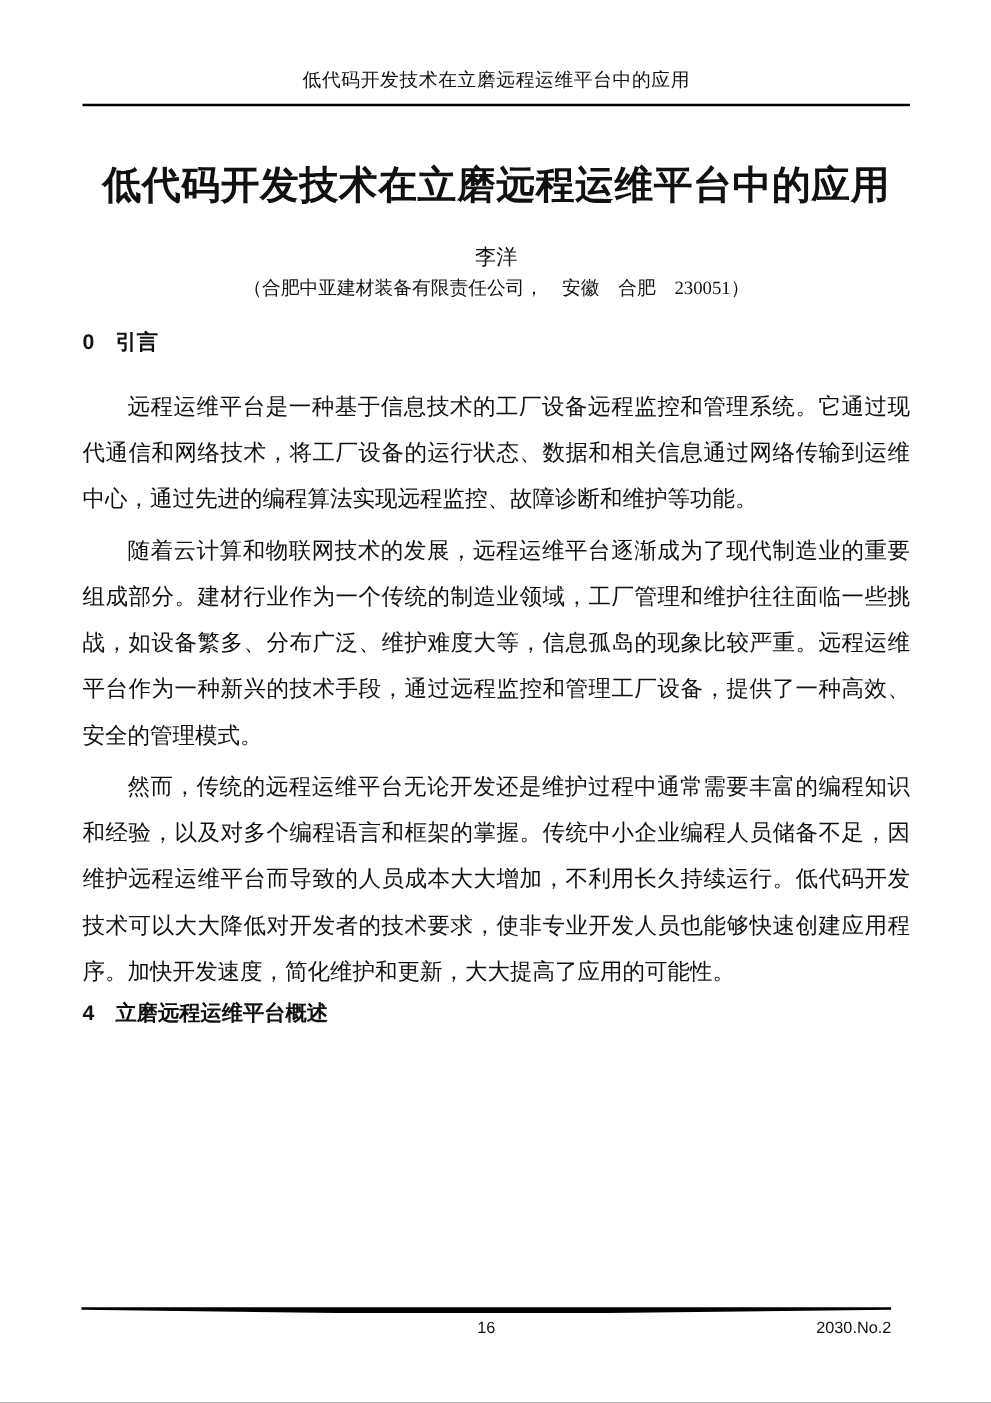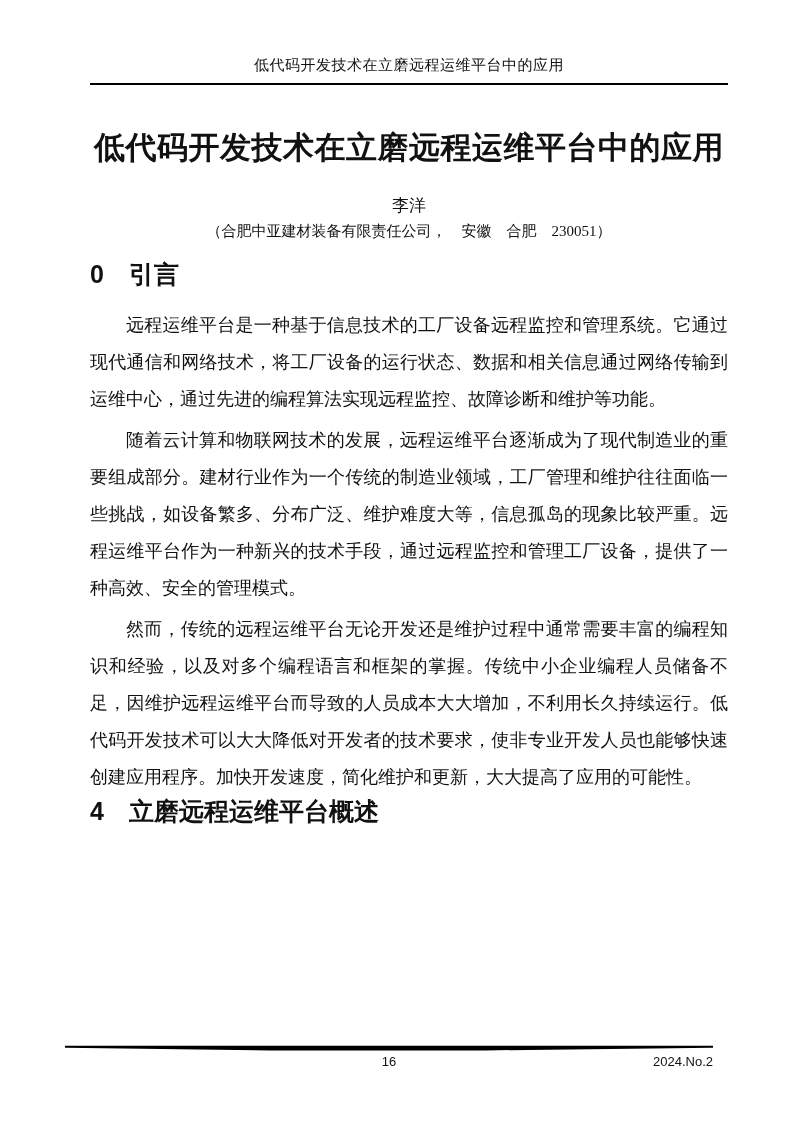--- a/index.html
+++ b/index.html
@@ -6,21 +6,20 @@
   html, body { background: #888; }
   .page {
     position: relative;
     width: 793px;
     height: 1122px;
     margin: 0 auto;
     background: #ffffff;
     color: #111111;
     font-family: "Liberation Serif", "DejaVu Serif", serif;
     overflow: hidden;
-    padding-left: 24px;
   }
   .content { margin: 0 65px 0 66px; }
 
   .running-header {
     padding-top: 57px;
     padding-bottom: 9px;
     border-bottom: 2px solid #000;
     text-align: center;
     font-size: 15px;
     line-height: 17px;
@@ -46,21 +45,21 @@
 
   .affiliation {
     text-align: center;
     font-size: 15px;
     line-height: 27px;
   }
 
   .section-heading {
     font-family: "Liberation Sans", "DejaVu Sans", sans-serif;
     font-weight: bold;
-    font-size: 25px;
+    font-size: 17px;
     line-height: 24px;
   }
   .heading-0 { margin-top: 17px; }
   .heading-1 { margin-top: 3px; }
 
   .para {
     font-size: 18px;
     line-height: 37px;
     text-align: justify;
     text-indent: 2em;
@@ -116,16 +115,16 @@
 
 
   </div>
 
   <div class="footer">
     <svg class="footer-rule" viewBox="0 0 663 6" preserveAspectRatio="none" aria-hidden="true">
       <polygon points="0,0.8 663,0.8 663,2.8 430,5.4 210,5.4 0,2.8" fill="#000"></polygon>
     </svg>
     <div class="footer-row">
       <span class="footer-page-number">16</span>
-      <span class="footer-issue">2024.No.2</span>
+      <span class="footer-issue">2030.No.2</span>
     </div>
   </div>
 </div>
 
 </body></html>

